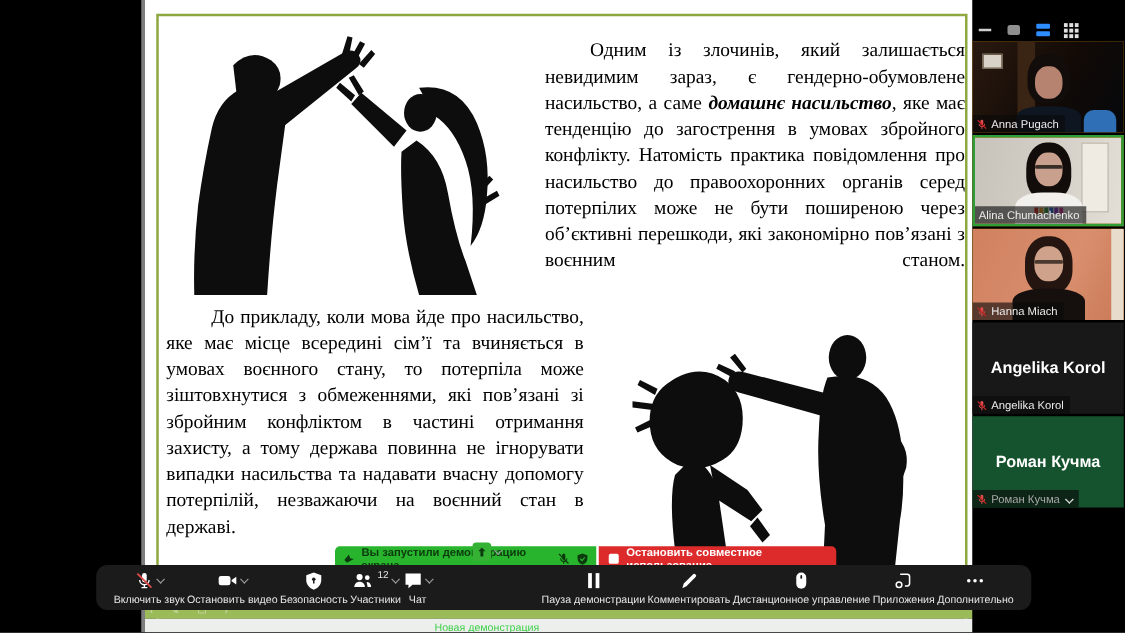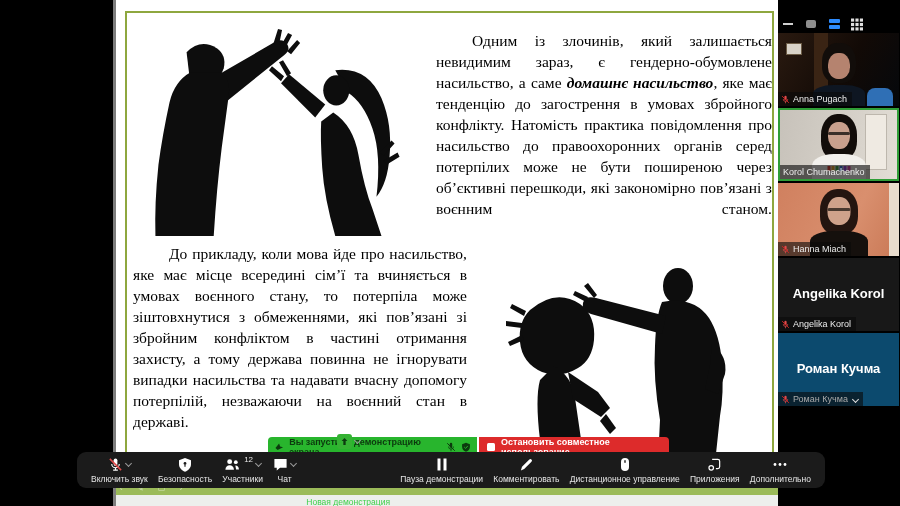--- a/index.html
+++ b/index.html
@@ -217,21 +217,21 @@
         <span class="marvel" style="top:56px;">
             <i style="background:#d8392c"></i>
             <i style="background:#e8a22c"></i>
             <i style="background:#3f9e46"></i>
             <i style="background:#2c6fd8"></i>
             <i style="background:#8b3fd8"></i>
             <i style="background:#d83f9e"></i>
           </span>
       </div>
       <div class="tile-label">
-        <span>Korol Chumachenko</span>
+        <span>Alina Chumachenko</span>
       </div>
     </div>
 
     <div class="tile" style="top:183px;">
       <div class="vid-hanna">
         <span class="jamb"></span>
         <span class="person hair" style="top:6px; width:38px; height:46px; background:#241510;"></span>
         <span class="face" style="top:14px; width:23px; height:28px; background:#cfa28b;"></span>
         <span style="position:absolute; left:50%; transform:translateX(-50%); top:25px; width:23px; height:3px; background:#4a3a30; border-radius:2px;"></span>
         <span class="torso" style="top:48px; width:58px; height:25px; background:#15100d;"></span>
@@ -253,21 +253,21 @@
         <svg width="9" height="9" viewBox="0 0 12 12">
             <rect x="4.5" y="1" width="3" height="6" rx="1.5" fill="#e04b4b"></rect>
             <path d="M3 5.5a3 3 0 0 0 6 0" stroke="#e04b4b" fill="none"></path>
             <path d="M6 8.5V11" stroke="#e04b4b"></path>
             <path d="M1.5 1.5l9 9" stroke="#c22" stroke-width="1.3"></path>
           </svg>
         <span>Angelika Korol</span>
       </div>
     </div>
 
-    <div class="tile" style="top:333px; background:#0c4a6e;">
+    <div class="tile" style="top:333px; background:#14532d;">
       <div class="center-name">Роман Кучма</div>
       <div class="tile-label dim">
         <svg width="9" height="9" viewBox="0 0 12 12">
             <rect x="4.5" y="1" width="3" height="6" rx="1.5" fill="#e04b4b"></rect>
             <path d="M3 5.5a3 3 0 0 0 6 0" stroke="#e04b4b" fill="none"></path>
             <path d="M6 8.5V11" stroke="#e04b4b"></path>
             <path d="M1.5 1.5l9 9" stroke="#c22" stroke-width="1.3"></path>
           </svg>
         <span>Роман Кучма</span>
         <span class="chev-label"></span>
@@ -307,20 +307,30 @@
             <rect x="6" y="1.5" width="4" height="8" rx="2" fill="#fff"></rect>
             <path d="M4 7.5a4 4 0 0 0 8 0" stroke="#fff" stroke-width="1.2" fill="none"></path>
             <path d="M8 11.5V14 M5.5 14h5" stroke="#fff" stroke-width="1.2"></path>
             <path d="M2 2l12 12" stroke="#e04b4b" stroke-width="1.6"></path>
           </svg>
         <span class="chev"></span>
       </span>
       <span>Включить звук</span>
     </div>
 
+    <div class="tb-item">
+      <span class="tb-row">
+        <svg width="16" height="15" viewBox="0 0 17 15">
+            <rect x="1" y="3.5" width="10" height="8" rx="2" fill="#fff"></rect>
+            <path d="M12 7l4-2.7v6.4L12 8z" fill="#fff"></path>
+          </svg>
+        <span class="chev"></span>
+      </span>
+      <span>Остановить видео</span>
+    </div>
 
     <div class="tb-item">
       <svg width="14" height="15" viewBox="0 0 14 15">
           <path d="M7 1l6 2.2v3.7c0 3.9-2.6 6.3-6 7.9-3.4-1.6-6-4-6-7.9V3.2z" fill="#fff"></path>
           <circle cx="7" cy="6.4" r="1.4" fill="#1b1b1b"></circle>
           <path d="M7 7.4v2.4" stroke="#1b1b1b" stroke-width="1.2"></path>
         </svg>
       <span>Безопасность</span>
     </div>
 

